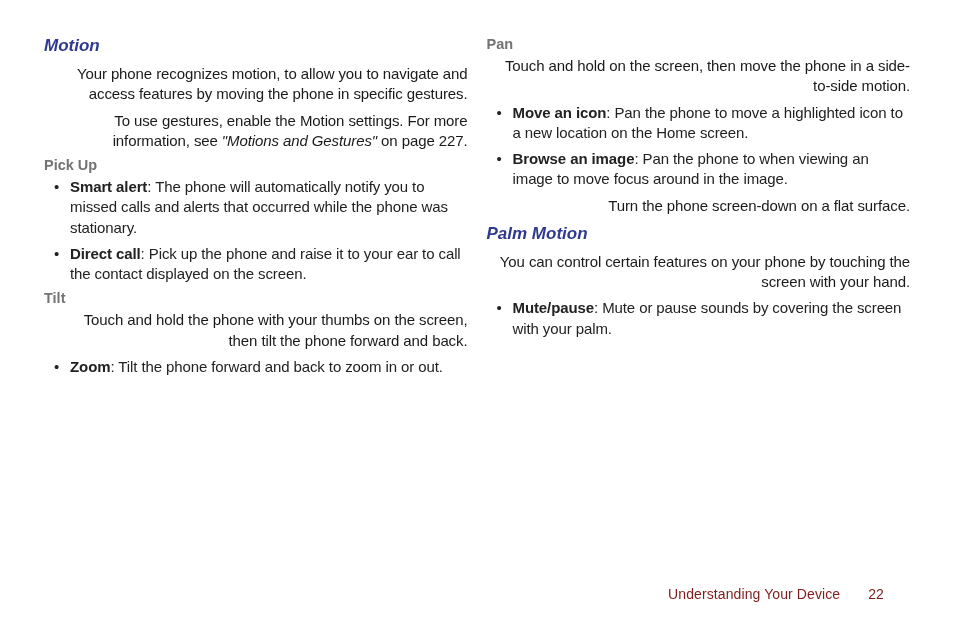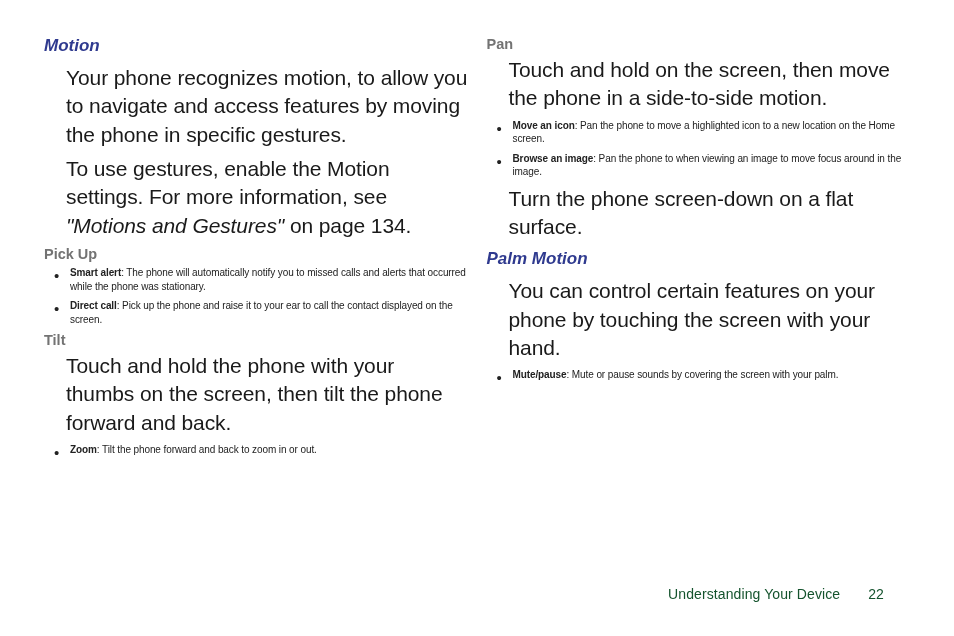--- a/index.html
+++ b/index.html
@@ -28,73 +28,74 @@
     margin-bottom: 8px;
   }
   .sub-title {
     color: #737373;
     font-weight: bold;
     font-size: 14.5px;
     margin-top: 6px;
     margin-bottom: 4px;
   }
   .body-text {
-    font-size: 21px;
+    font-size: 15px;
     line-height: 1.35;
-    margin-left: 22px;
+    margin-left: 8px;
     margin-bottom: 6px;
     font-family: "Helvetica Neue", Arial, sans-serif;
     color: #1a1a1a;
     letter-spacing: -0.1px;
+    text-align: right;
   }
   .bullet-list {
     list-style: none;
     margin-left: 8px;
   }
   .bullet-list li {
     position: relative;
     padding-left: 18px;
-    font-size: 10px;
+    font-size: 15px;
     line-height: 1.35;
     margin-bottom: 6px;
     font-family: "Helvetica Neue", Arial, sans-serif;
     letter-spacing: -0.1px;
   }
   .bullet-list li::before {
     content: "•";
     position: absolute;
     left: 2px;
     top: 0;
     font-size: 15px;
   }
   .b { font-weight: bold; font-family: Arial, sans-serif; }
   .i { font-style: italic; }
   .footer {
     position: absolute;
     bottom: 34px;
     right: 70px;
     font-size: 14px;
-    color: #14532d;
+    color: #7f1d1d;
     letter-spacing: 0.1px;
   }
   .footer .pg {
     margin-left: 24px;
   }
 </style>
 </head>
 <body>
 
 <div class="columns">
 
   <div class="col">
 
     <div class="section-title">Motion</div>
     <p class="body-text">Your phone recognizes motion, to allow you to navigate and access features by moving the phone in specific gestures.</p>
     <p class="body-text">
-      <span>To use gestures, enable the Motion settings. For more information, see </span><span class="i">"Motions and Gestures"</span><span> on page 134.</span>
+      <span>To use gestures, enable the Motion settings. For more information, see </span><span class="i">"Motions and Gestures"</span><span> on page 227.</span>
     </p>
 
     <div class="sub-title">Pick Up</div>
     <ul class="bullet-list">
       <li><span class="b">Smart alert</span><span>: The phone will automatically notify you to missed calls and alerts that occurred while the phone was stationary.</span></li>
       <li><span class="b">Direct call</span><span>: Pick up the phone and raise it to your ear to call the contact displayed on the screen.</span></li>
     </ul>
 
     <div class="sub-title">Tilt</div>
     <p class="body-text">Touch and hold the phone with your thumbs on the screen, then tilt the phone forward and back.</p>

